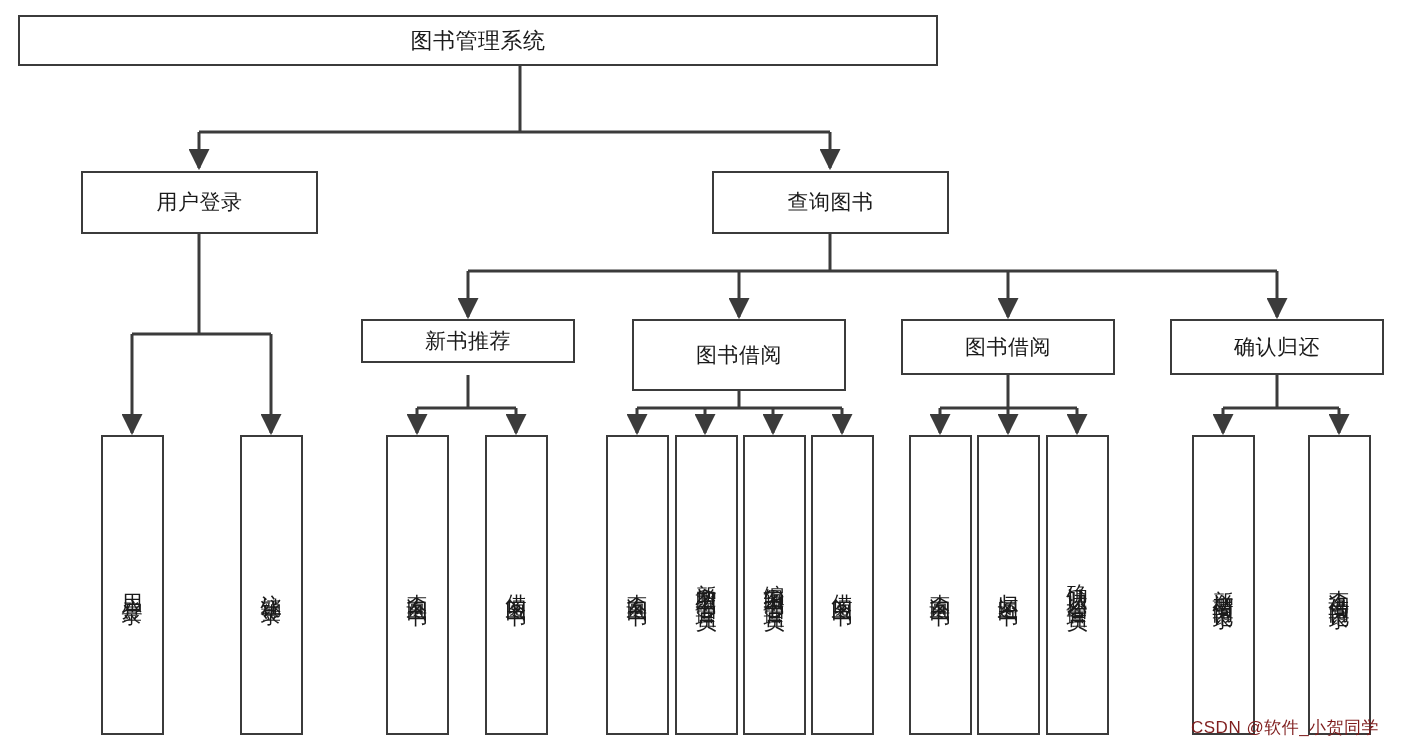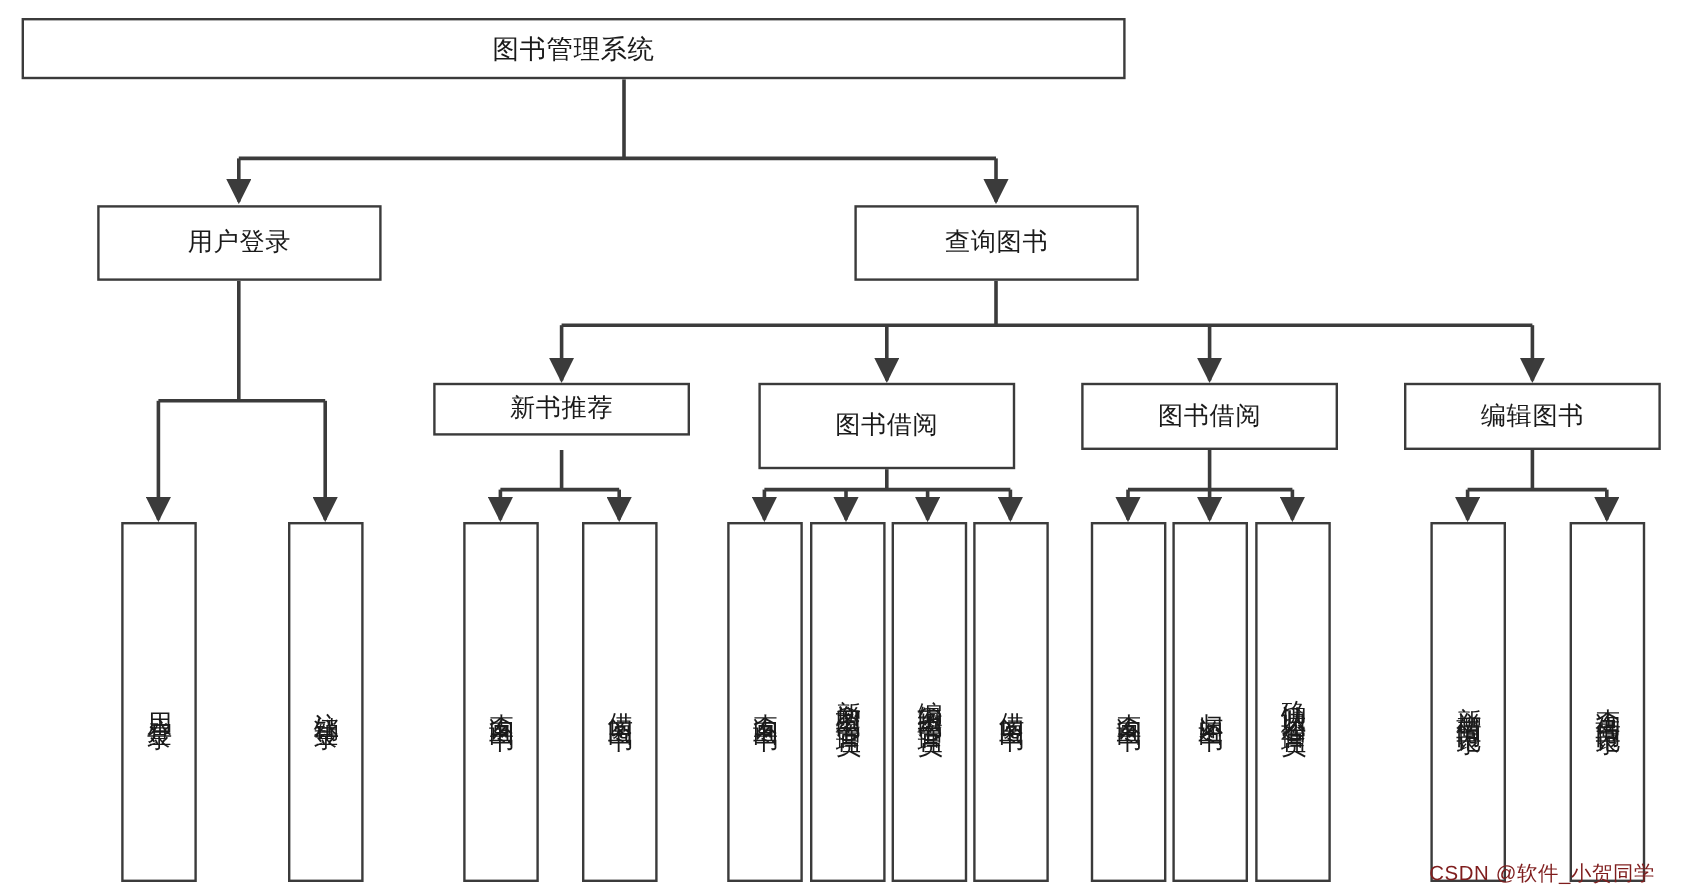--- a/index.html
+++ b/index.html
@@ -142,21 +142,21 @@
   <div class="node horiz" style="left:361px; top:319px; width:214px; height:44px;">
     <span class="label">新书推荐</span>
   </div>
   <div class="node horiz" style="left:632px; top:319px; width:214px; height:72px;">
     <span class="label">图书借阅</span>
   </div>
   <div class="node horiz" style="left:901px; top:319px; width:214px; height:56px;">
     <span class="label">图书借阅</span>
   </div>
   <div class="node horiz" style="left:1170px; top:319px; width:214px; height:56px;">
-    <span class="label">编辑图书</span>
+    <span class="label">确认归还</span>
   </div>
 
   <div class="node vert" style="left:101px; top:435px; width:63px; height:300px;">
     <span class="label">用户登录</span>
   </div>
   <div class="node vert" style="left:240px; top:435px; width:63px; height:300px;">
     <span class="label">注销登录</span>
   </div>
 
   <div class="node vert" style="left:386px; top:435px; width:63px; height:300px;">

